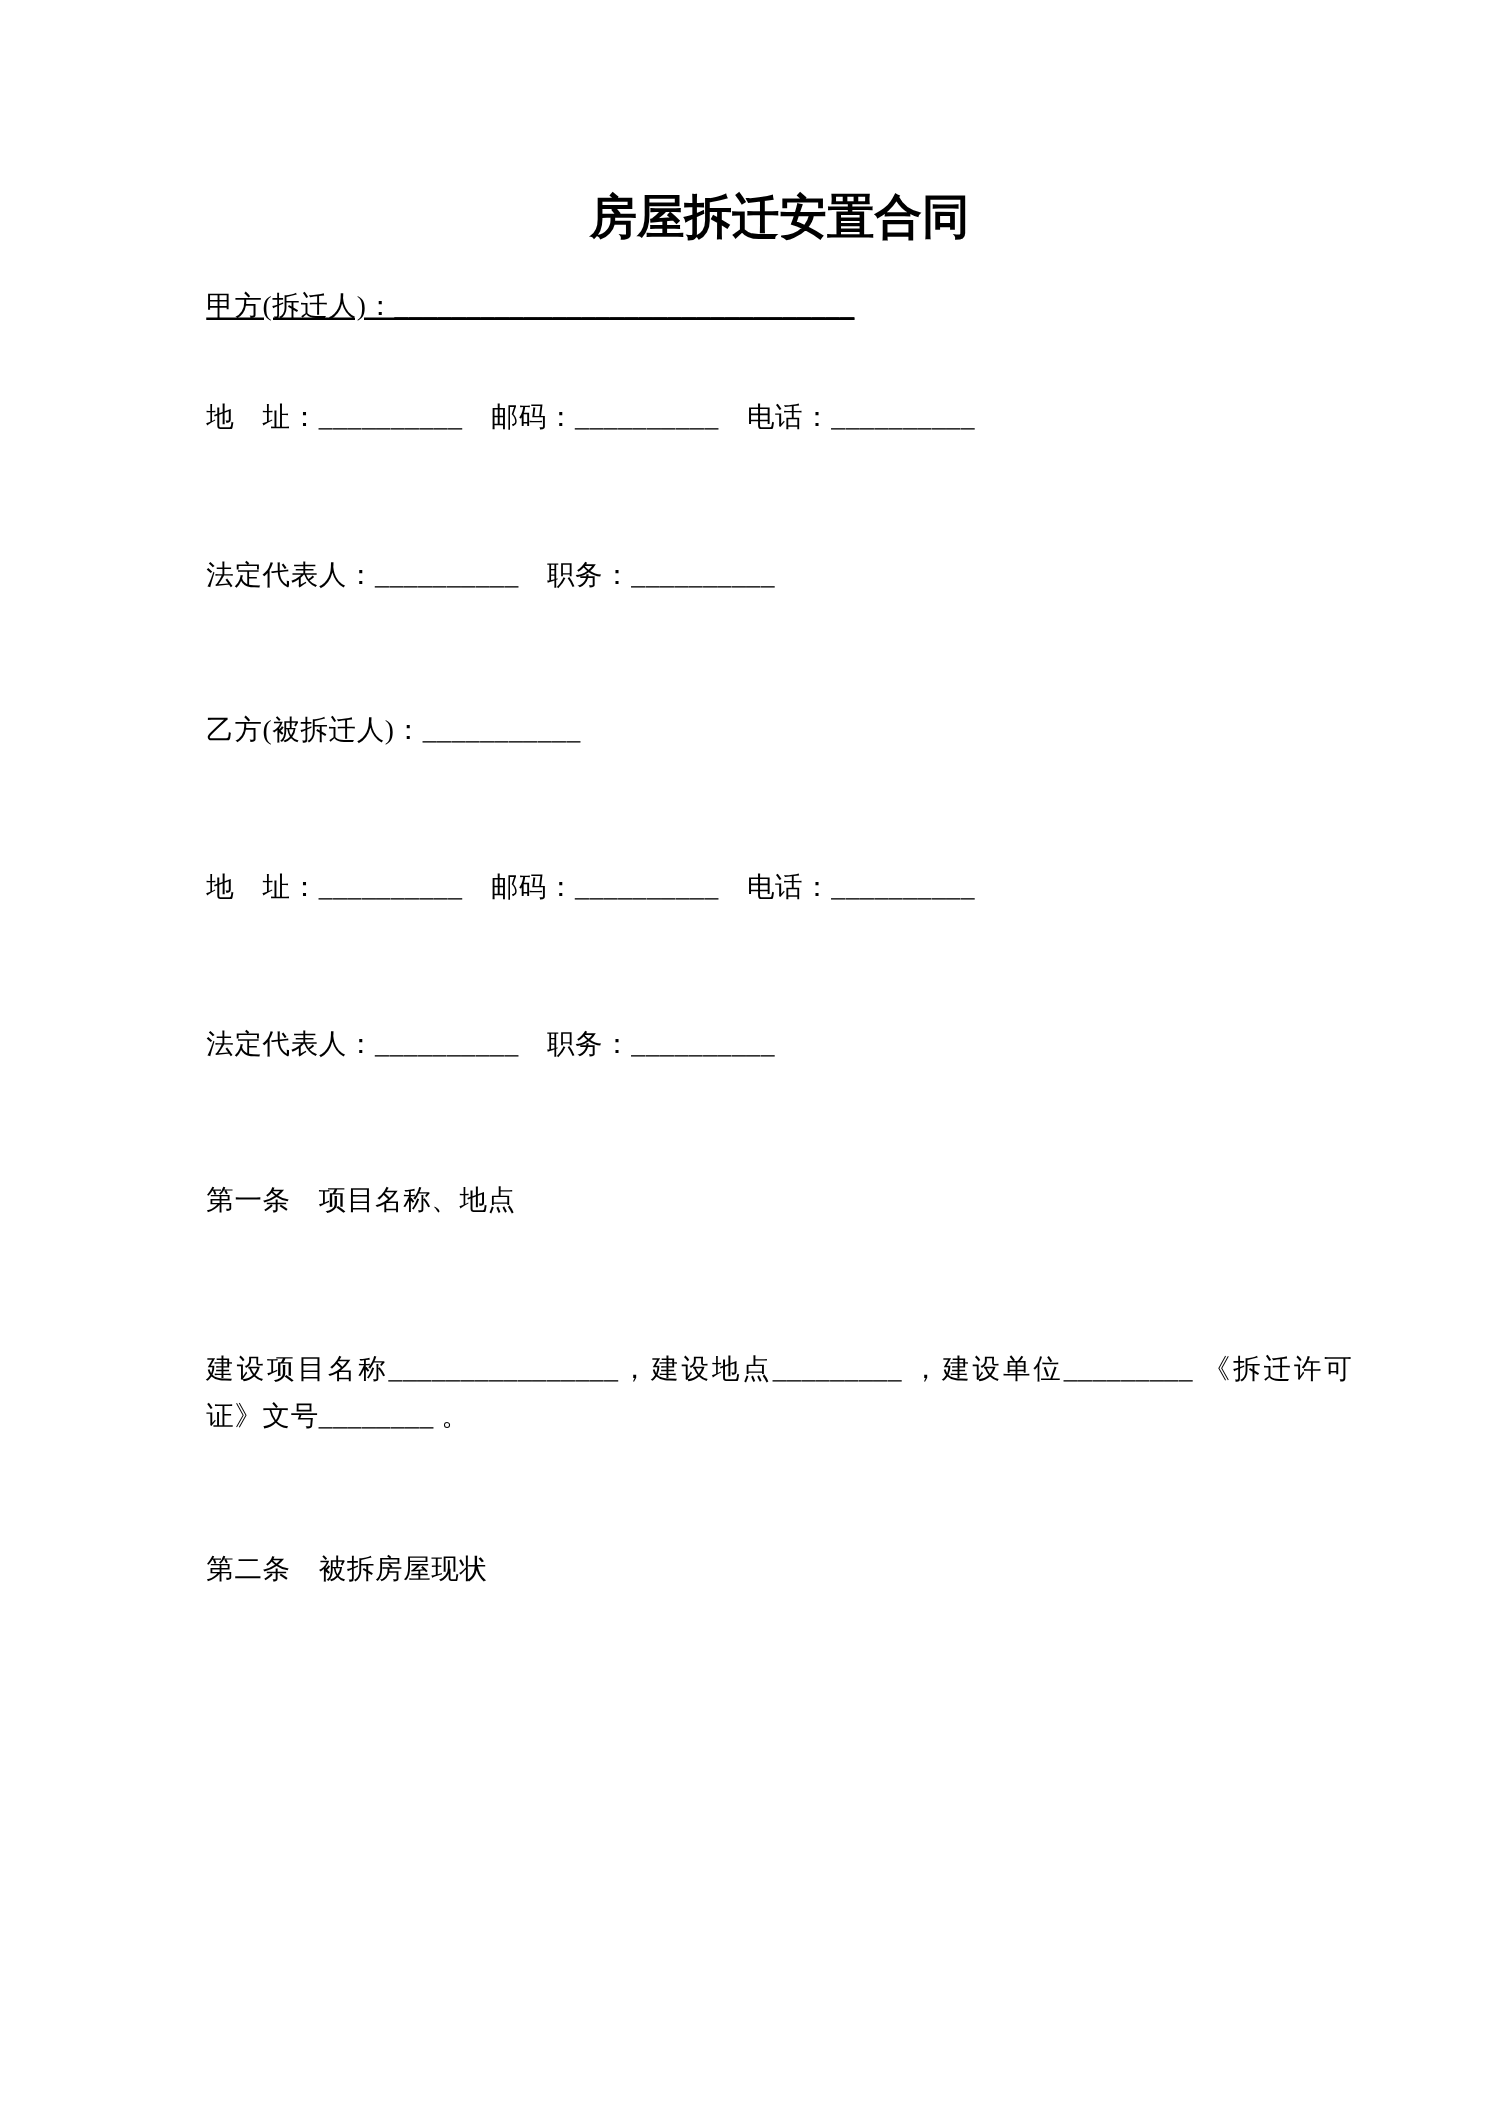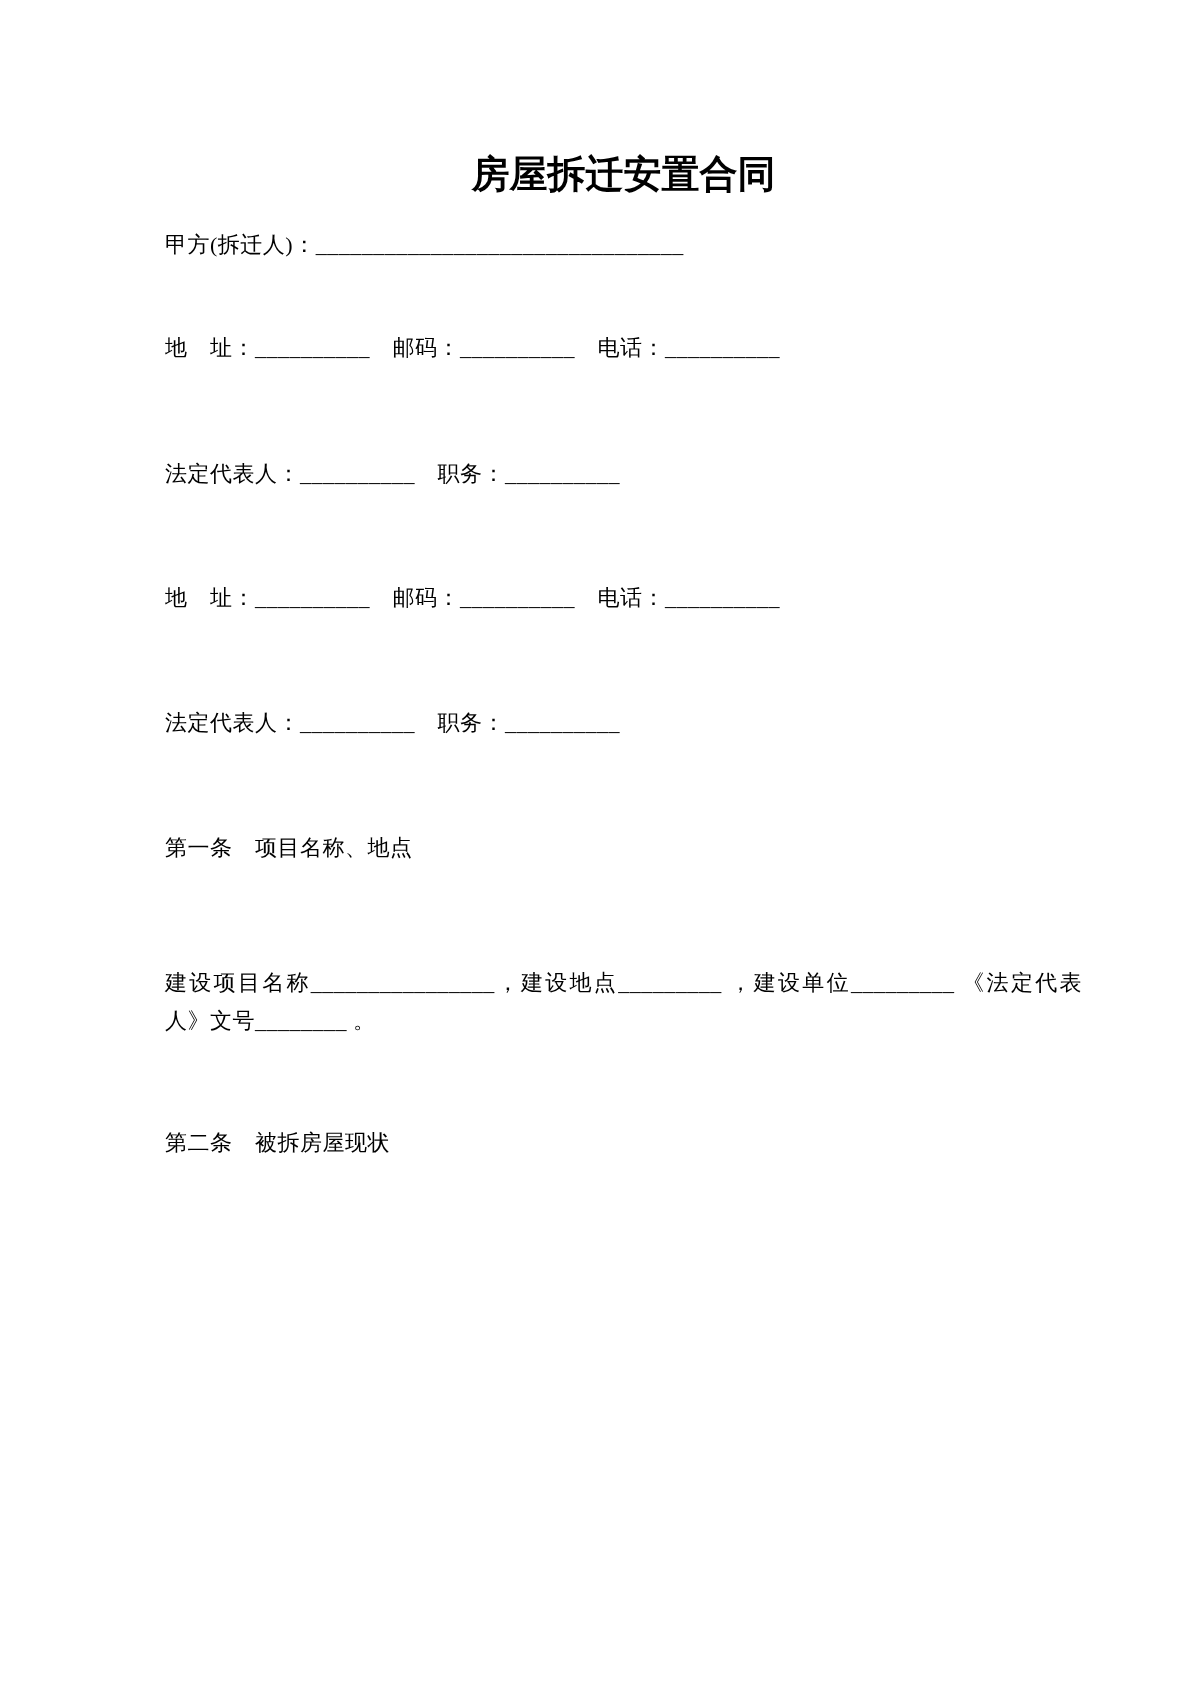--- a/index.html
+++ b/index.html
@@ -29,21 +29,21 @@
   }
   .line, .para, .heading {
     font-size: 22px;
     line-height: 38px;
     margin: 0;
     letter-spacing: 0.5px;
   }
   .para {
     text-align: justify;
   }
-  .mb51 { margin-bottom: 65px; }
+  .mb51 { margin-bottom: 51px; text-decoration: underline; }
   .mb76 { margin-bottom: 76px; }
   .mb80 { margin-bottom: 120px; }
   .mb84 { margin-bottom: 84px; }
   .mb86 { margin-bottom: 86px; }
   .mb87 { margin-bottom: 87px; }
   .mb88 { margin-bottom: 88px; }
   .mb97 { margin-bottom: 97px; }
 </style>
 </head>
 <body>
@@ -51,26 +51,27 @@
 <div class="page">
 
   <h1 class="doc-title">房屋拆迁安置合同</h1>
 
   <p class="line mb51">甲方(拆迁人)：________________________________</p>
 
   <p class="line mb88">地　址：__________　邮码：__________　电话：__________</p>
 
   <p class="line mb86">法定代表人：__________　职务：__________</p>
 
+  <p class="line mb88">乙方(被拆迁人)：___________</p>
 
   <p class="line mb87">地　址：__________　邮码：__________　电话：__________</p>
 
   <p class="line mb87">法定代表人：__________　职务：__________</p>
 
 
   <p class="heading mb97">第一条　项目名称、地点</p>
 
-  <p class="para mb84">建设项目名称________________，建设地点_________ ，建设单位_________ 《法定代表人》文号________ 。</p>
+  <p class="para mb84">建设项目名称________________，建设地点_________ ，建设单位_________ 《拆迁许可证》文号________ 。</p>
 
   <p class="heading mb80">第二条　被拆房屋现状</p>
 
 
 </div>
 
 </body></html>

